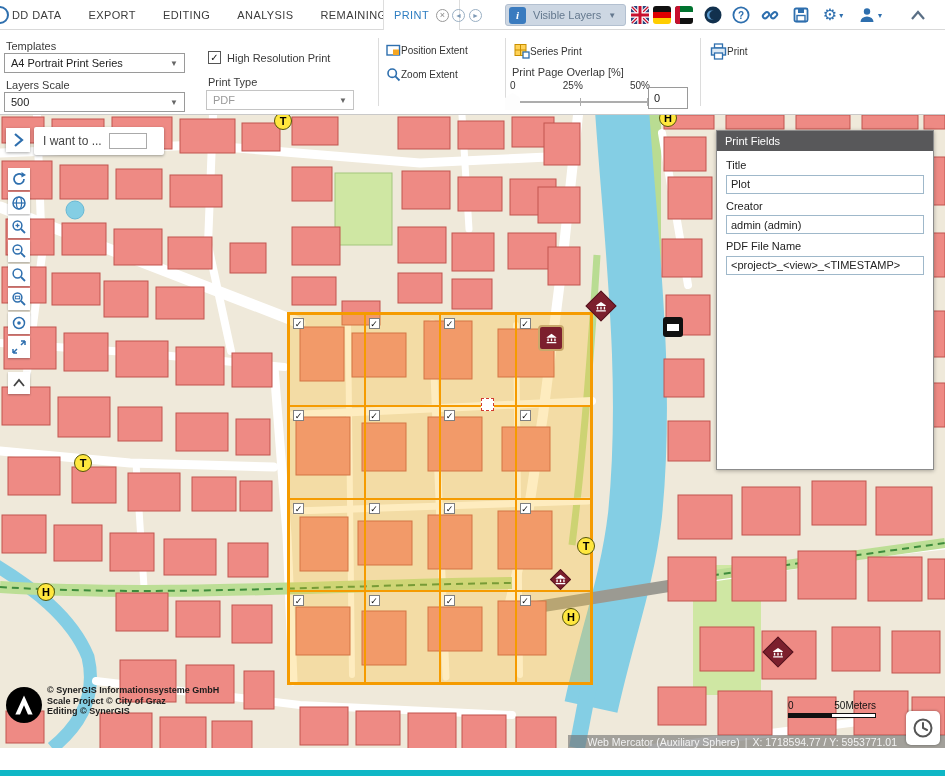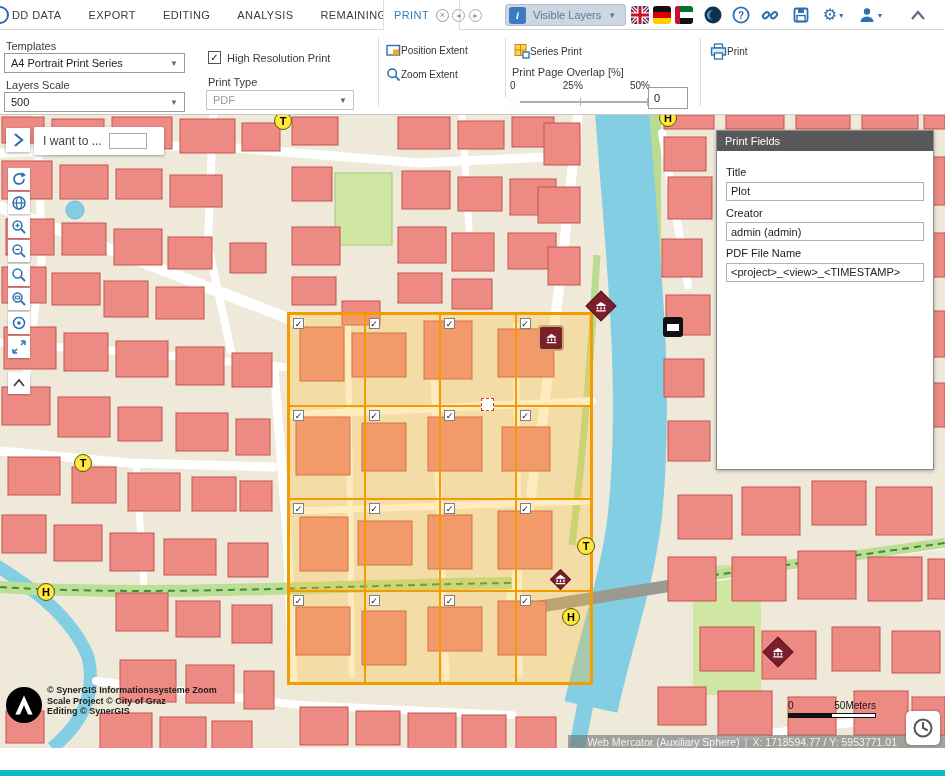--- a/index.html
+++ b/index.html
@@ -60,21 +60,21 @@
   .iwantto { position:absolute; left:34px; top:12px; width:130px; height:28px; background:#fff; box-shadow:0 1px 3px rgba(0,0,0,.35); border-radius:2px; display:flex; align-items:center; gap:7px; padding:0 9px; font-size:12px; color:#444; z-index:10; white-space:nowrap; }
   .iwantto input { width:38px; height:16px; border:1px solid #aaa; font-size:10px; }
   .toolcol { position:absolute; left:8px; top:53px; display:flex; flex-direction:column; gap:2px; z-index:10; }
   .toolbtn { width:22px; height:22px; background:#fff; box-shadow:0 1px 2px rgba(0,0,0,.3); display:flex; align-items:center; justify-content:center; }
   .toolbtn.chev { margin-top:12px; }
 
   .pf { position:absolute; left:716px; top:15px; width:218px; height:340px; background:#fff; border:1px solid #8c8c8c; box-shadow:0 1px 4px rgba(0,0,0,.3); z-index:12; }
   .pf-h { height:20px; background:#58585a; color:#fff; font-size:11px; line-height:20px; padding:0 8px; }
   .pf-b { padding:8px 9px; }
   .pf-label { font-size:11px; color:#222; margin:6px 0 3px; }
-  .pf-label:first-child { margin-top:7px; }
+  .pf-label:first-child { margin-top:0; }
   .pf-input { width:100%; height:19px; border:1px solid #9fb8ca; font-size:11px; padding:0 4px; color:#222; font-family:"Liberation Sans",sans-serif; }
 
   .logo { position:absolute; left:6px; top:572px; width:36px; height:36px; border-radius:50%; background:#000; display:flex; align-items:center; justify-content:center; z-index:9; }
   .copy { position:absolute; left:47px; top:570px; font-size:9px; font-weight:bold; color:#1c1c1c; line-height:10.5px; z-index:9; }
   .scale { position:absolute; left:788px; top:585px; width:88px; font-size:10px; color:#111; z-index:9; }
   .scale-labels { display:flex; justify-content:space-between; }
   .scale-bar { margin-top:2px; height:5px; border:1px solid #111; display:flex; }
   .scale-bar .b1 { flex:1; background:#111; }
   .scale-bar .b2 { flex:1; background:#fff; }
   .sbar { position:absolute; left:568px; top:620px; right:0; height:13px; background:rgba(115,115,115,.62); color:#f2f2f2; font-size:10.5px; display:flex; align-items:center; justify-content:flex-end; padding-right:48px; gap:5px; z-index:9; }
@@ -602,21 +602,21 @@
         <input class="pf-input" value="&lt;project&gt;_&lt;view&gt;_&lt;TIMESTAMP&gt;" style="">
       </div>
     </div>
 
     <div class="logo">
       <svg width="26" height="26" viewBox="0 0 36 36">
           <path d="M18 5 L30 31 L23.5 31 L18 18.5 L12.5 31 L6 31 Z" fill="#fff"></path>
         </svg>
     </div>
     <div class="copy" id="copyright">
-        <div>© SynerGIS Informationssysteme Zoom</div>
+        <div>© SynerGIS Informationssysteme GmbH</div>
         <div>Scale Project © City of Graz</div>
         <div>Editing © SynerGIS</div>
       </div>
     <div class="scale">
       <div class="scale-labels">
         <span>0</span>
         <span>50Meters</span>
       </div>
       <div class="scale-bar">
           <div class="b1"></div>

